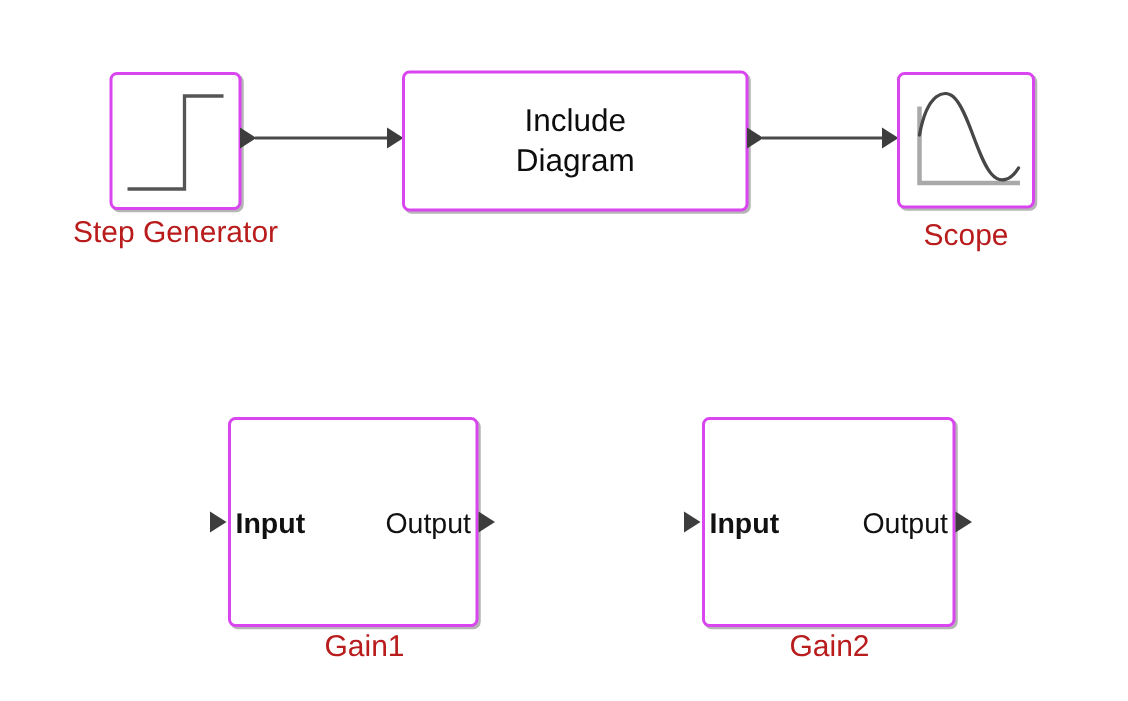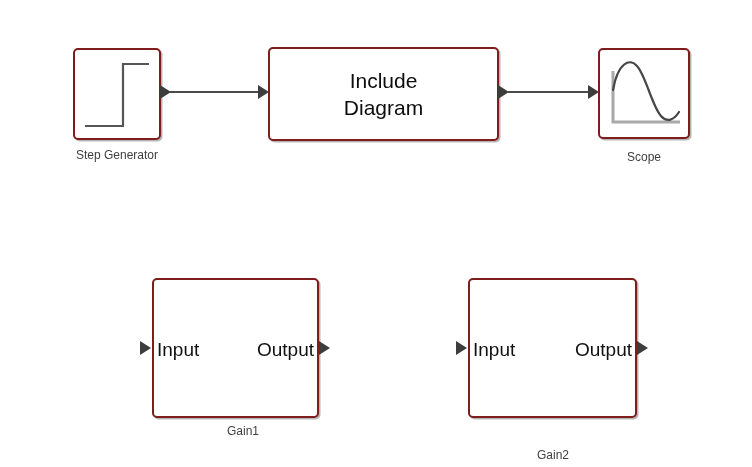--- a/index.html
+++ b/index.html
@@ -17,38 +17,38 @@
     height: 467px;
     background: #ffffff;
     overflow: hidden;
   }
 
   
   .block {
     position: absolute;
     box-sizing: border-box;
     background: #ffffff;
-    border: 2px solid #7f1d1d;
+    border: 2px solid #d946ef;
     border-radius: 5px;
     box-shadow: 1.5px 1.5px 0 rgba(120,120,120,0.55);
   }
   .block-body {
     position: absolute;
     inset: 0;
     display: flex;
     align-items: center;
     justify-content: center;
   }
 
   
   .caption {
     position: absolute;
     text-align: center;
-    color: #404040;
-    font-size: 12px;
+    color: #b91c1c;
+    font-size: 20px;
     line-height: 20px;
     white-space: nowrap;
   }
 
   
   .block-text {
     text-align: center;
     color: #0d0d0d;
     font-size: 21px;
     line-height: 27px;
@@ -57,21 +57,21 @@
   }
 
   
   .port-label {
     position: absolute;
     font-size: 19px;
     color: #111111;
     line-height: 20px;
     white-space: nowrap;
   }
-  .port-label.in  { left: 3px; }
+  .port-label.in  { left: 3px; font-weight: bold; }
   .port-label.out { right: 3px; }
 
   
   .port-tri {
     position: absolute;
     width: 0;
     height: 0;
     border-top: 7px solid transparent;
     border-bottom: 7px solid transparent;
     border-left: 11px solid #3d3d3d;
@@ -141,15 +141,15 @@
   <div class="port-tri" style="left:140px; top:341px;"></div>
   <div class="port-tri" style="left:319px; top:341px;"></div>
   <div class="caption" style="left:193px; top:421px; width:100px;">Gain1</div>
 
   <div class="block" id="blk-gain2" style="left:468px; top:278px; width:169px; height:140px;">
     <div class="port-label in" style="top:60px;">Input</div>
     <div class="port-label out" style="top:60px;">Output</div>
   </div>
   <div class="port-tri" style="left:456px; top:341px;"></div>
   <div class="port-tri" style="left:637px; top:341px;"></div>
-  <div class="caption" style="left:503px; top:421px; width:100px;margin-top:24px;">Gain2</div>
+  <div class="caption" style="left:503px; top:421px; width:100px;">Gain2</div>
 
 </div>
 
 </body></html>

